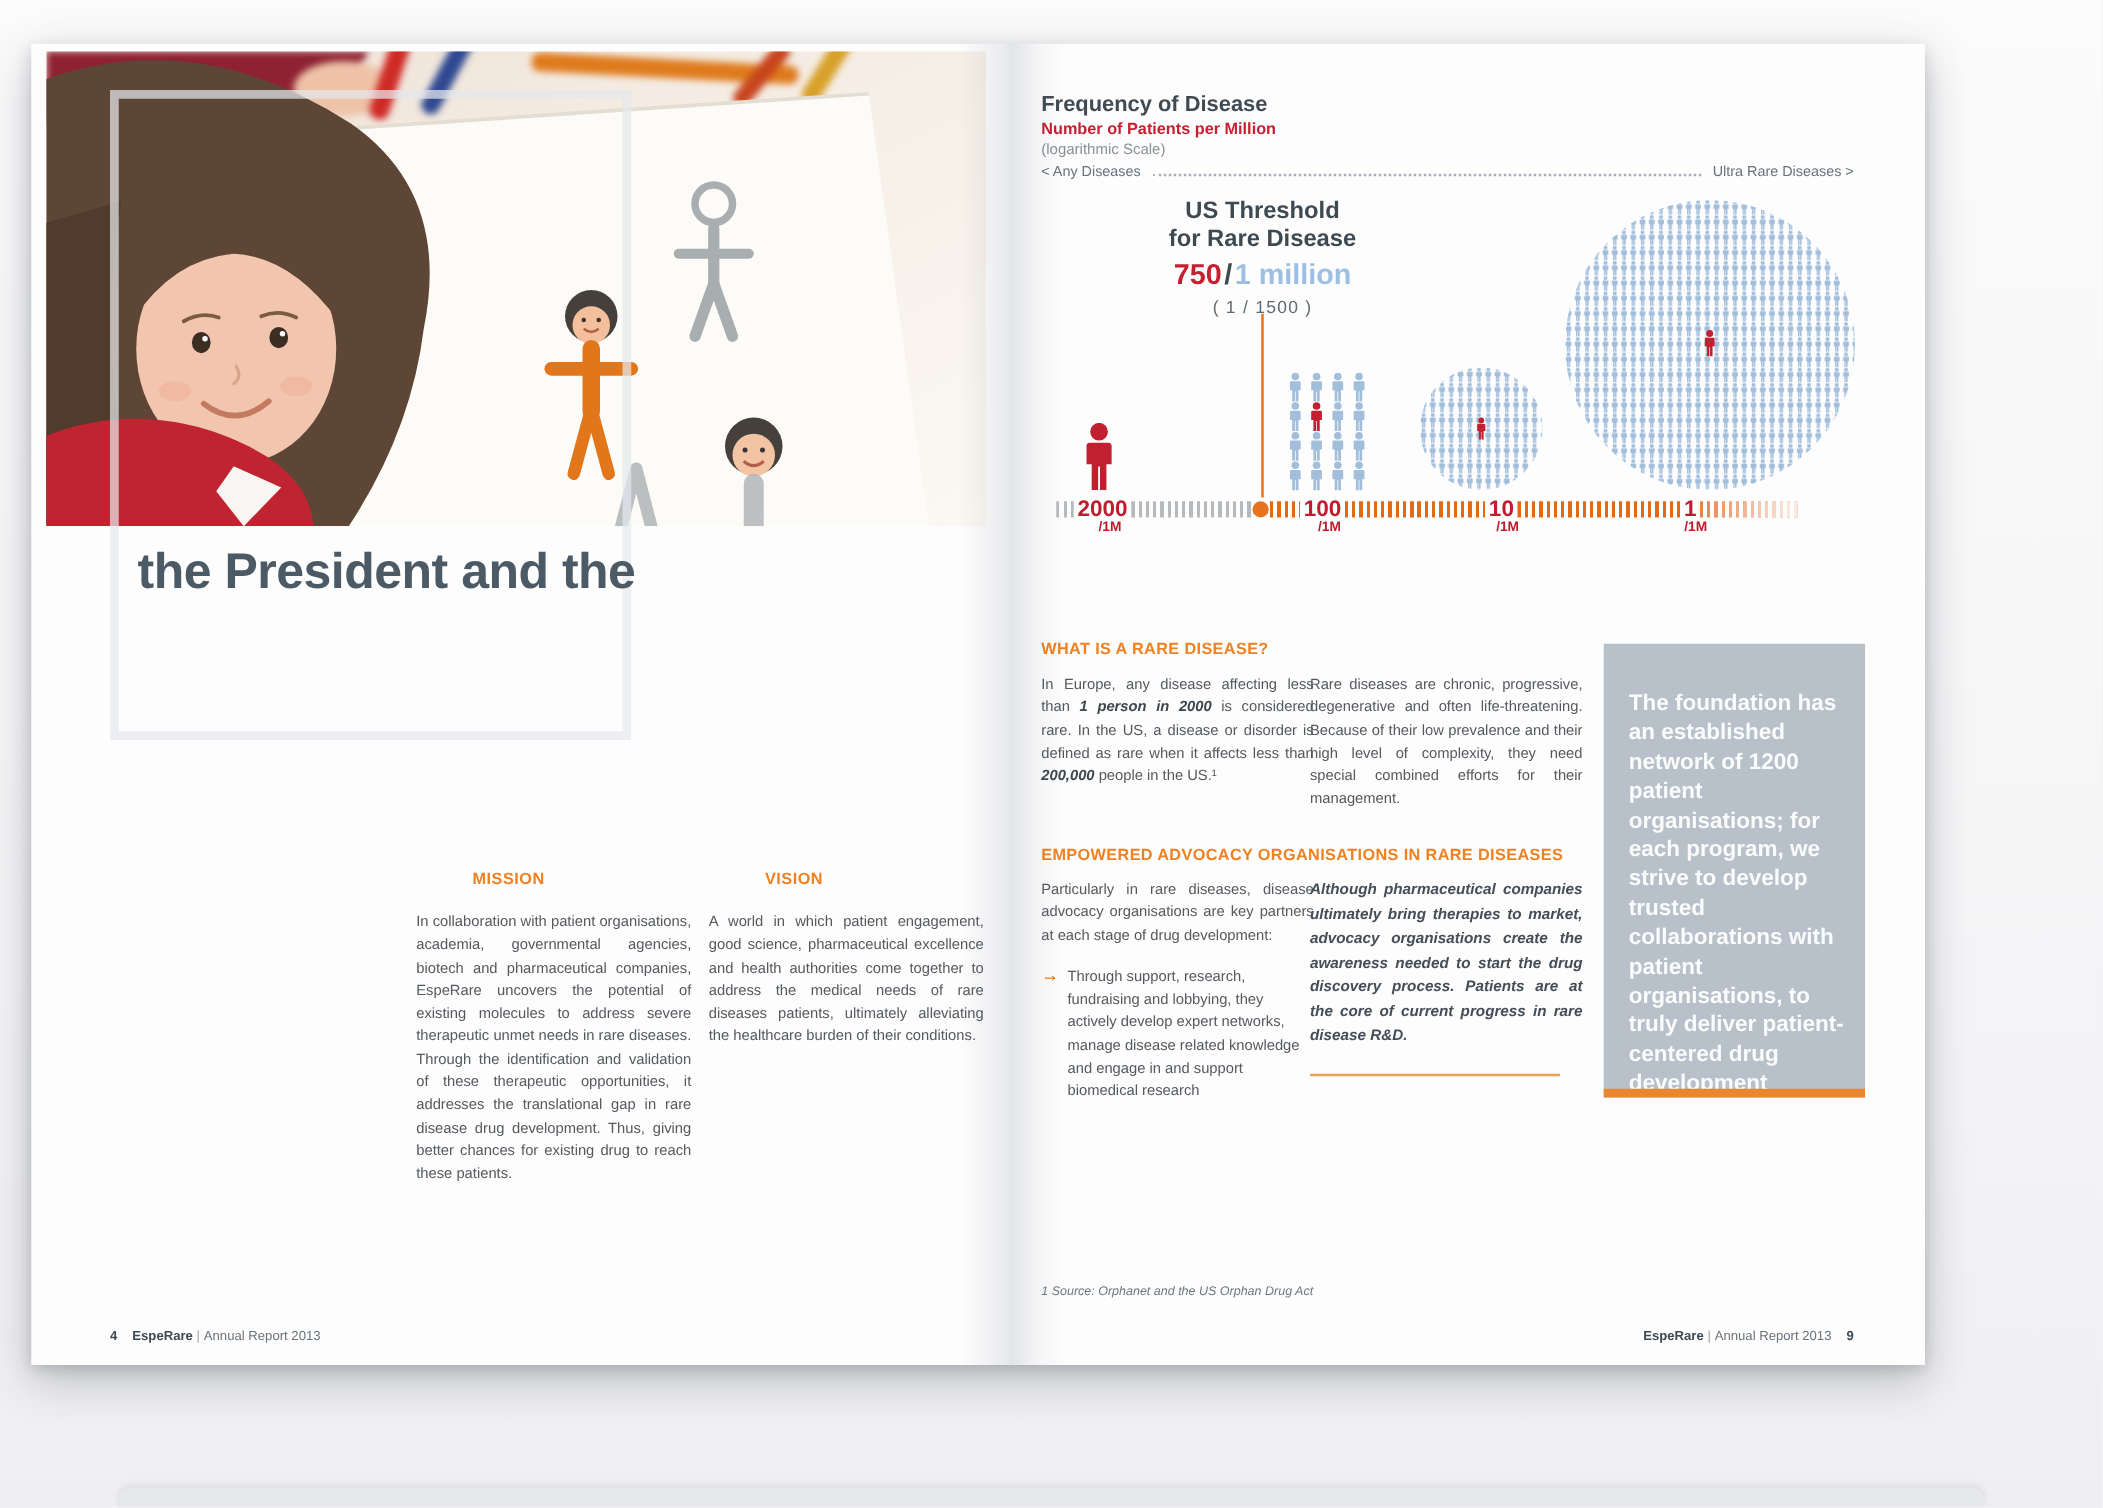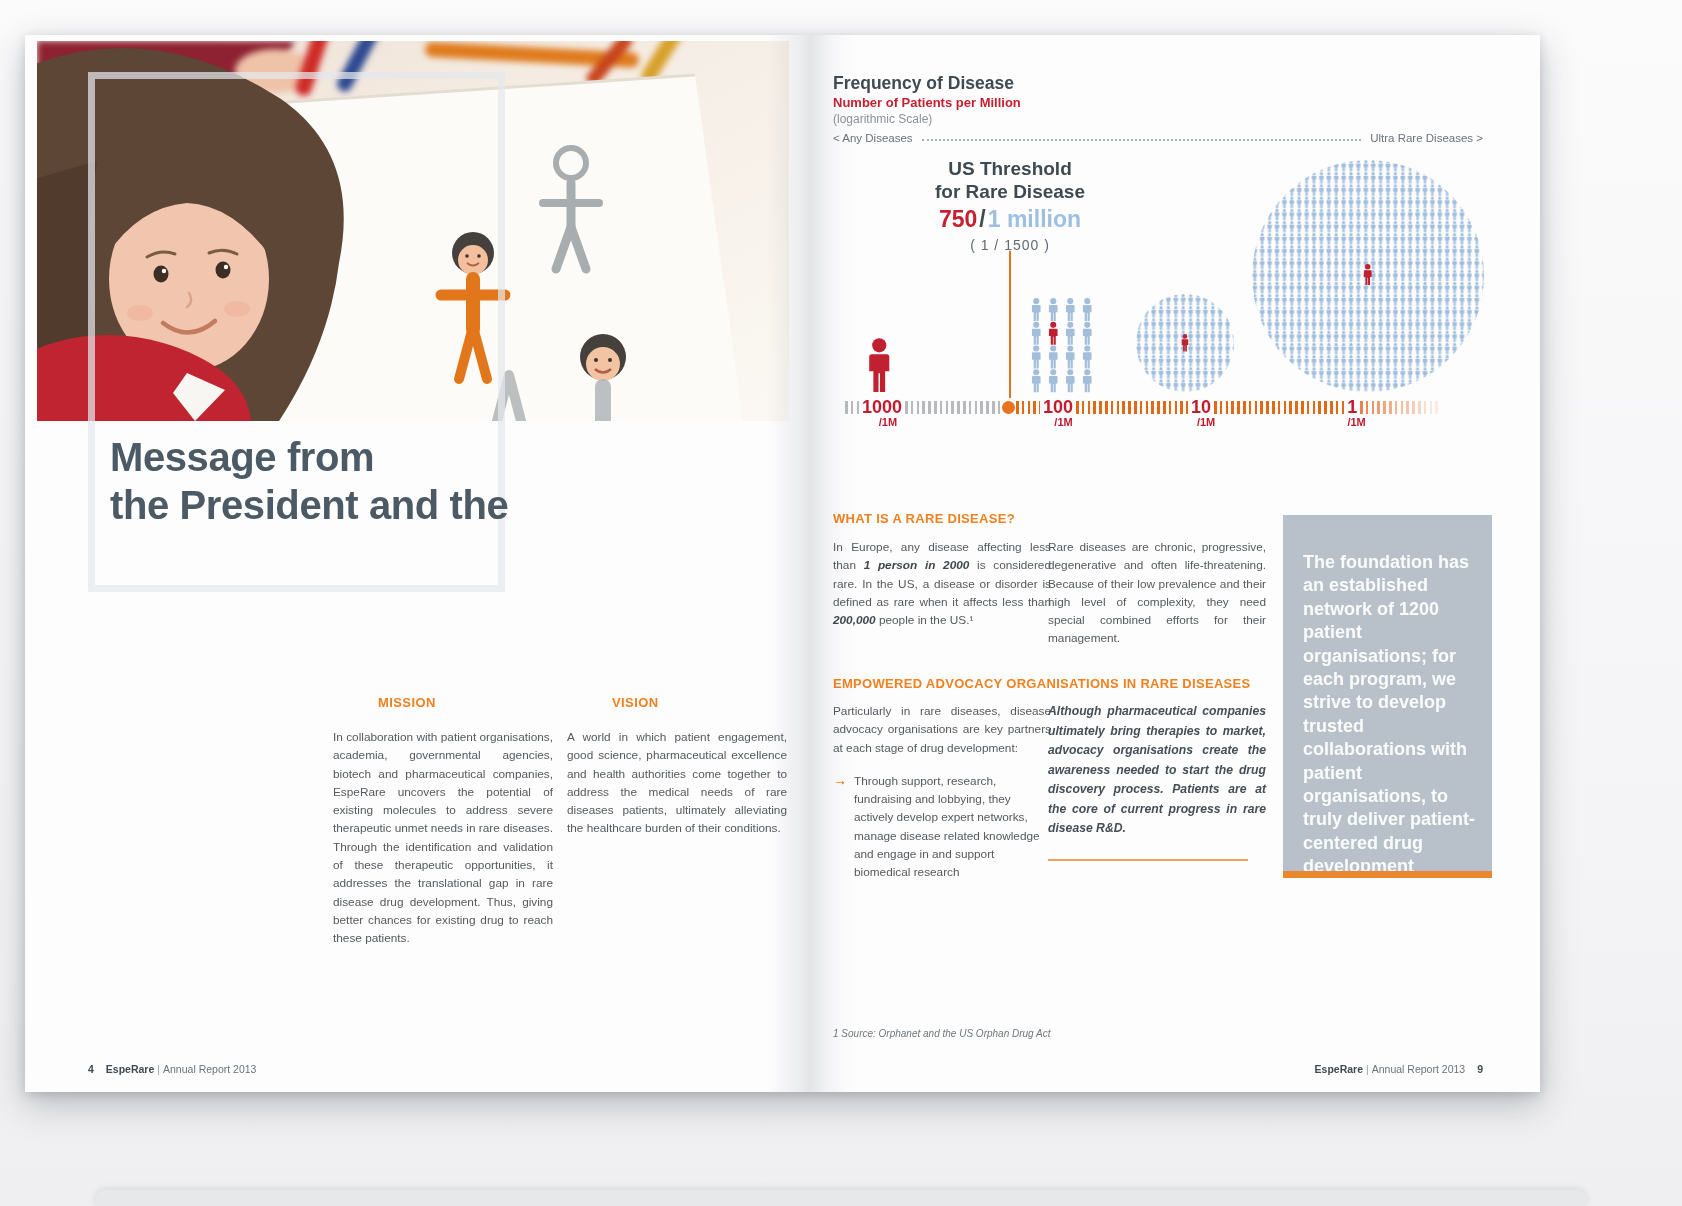--- a/index.html
+++ b/index.html
@@ -189,21 +189,20 @@
             <path d="M126,282 q26,20 52,-2" stroke="#c27a60" stroke-width="4.5" fill="none" stroke-linecap="round"></path>
             <path d="M-10,312 C54,282 124,292 176,324 C204,342 212,362 214,380 L-10,380 Z" fill="#bf2430"></path>
             <path d="M150,332 l38,17 l-30,31 l-22,-28 z" fill="#f7f6f3"></path>
           </g>
         </svg>
       </div>
 
       <div class="title-frame"></div>
 
       <h1 class="page-title">
-        <span>Message from</span>
         <span>the President and the</span>
       </h1>
 
       <div class="col mission-col">
         <div class="col-heading">MISSION</div>
         <p class="col-body">In collaboration with patient organisations, academia, governmental agencies, biotech and pharmaceutical companies, EspeRare uncovers the potential of existing molecules to address severe therapeutic unmet needs in rare diseases. Through the identification and validation of these therapeutic opportunities, it addresses the translational gap in rare disease drug development. Thus, giving better chances for existing drug to reach these patients.</p>
       </div>
 
       <div class="col vision-col">
         <div class="col-heading">VISION</div>
@@ -267,21 +266,21 @@
         <use href="#personShape" fill="#c02030" transform="translate(45,40) scale(0.8)"></use>
       </svg>
 
       <svg class="pict pict-circle-lg" width="232" height="232">
         <circle cx="116" cy="116" r="116" fill="url(#crowdBlue)"></circle>
         <use href="#personShape" fill="#c02030" transform="translate(111,104) scale(0.95)"></use>
       </svg>
 
       <div class="axis">
         <div class="tick t-gray" style="width:14px"></div>
-        <div class="axis-label"><span>1000</span><span class="unit">/1M</span></div>
+        <div class="axis-label"><span>2000</span><span class="unit">/1M</span></div>
         <div class="tick t-gray" style="width:96px"></div>
         <div class="axis-dot"></div>
         <div class="tick t-orange" style="width:24px"></div>
         <div class="axis-label"><span>100</span><span class="unit">/1M</span></div>
         <div class="tick t-orange" style="width:112px"></div>
         <div class="axis-label"><span>10</span><span class="unit">/1M</span></div>
         <div class="tick t-orange" style="width:130px"></div>
         <div class="axis-label"><span>1</span><span class="unit">/1M</span></div>
         <div class="tick t-fade" style="width:78px"></div>
       </div>

